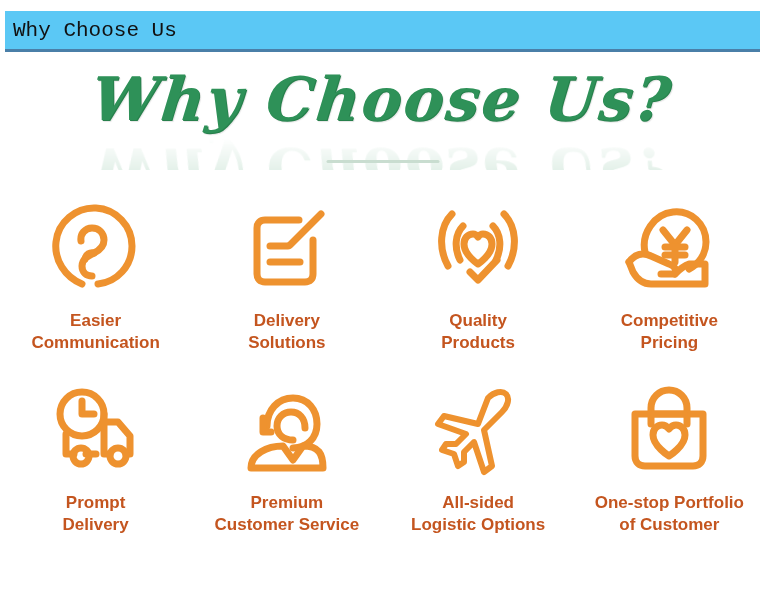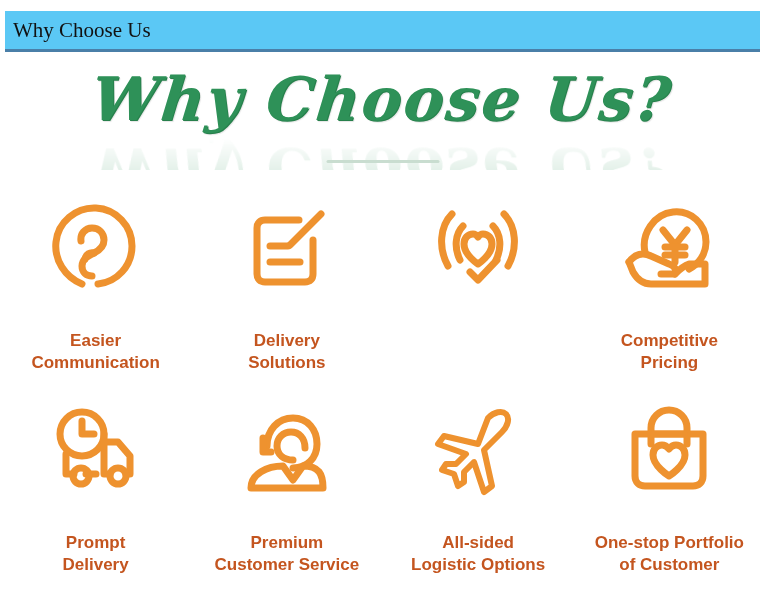--- a/index.html
+++ b/index.html
@@ -22,21 +22,21 @@
     top: 11px;
     width: 755px;
     height: 41px;
     background: #5BC8F5;
     border-bottom: 3px solid #4A7FA8;
     box-sizing: border-box;
     display: flex;
     align-items: center;
   }
   .header-title {
-    font-family: Liberation Serif, serif;
+    font-family: Liberation Mono, monospace;
     font-size: 21px;
     color: #111111;
     letter-spacing: 0px;
     padding-left: 8px;
     white-space: nowrap;
   }
 
   
   .hero {
     position: absolute;
@@ -103,21 +103,20 @@
   .feature-row {
     display: flex;
     width: 765px;
   }
   .feature-row.row-2 { margin-top: 24px; justify-content: flex-end; }
   .feature-cell {
     width: 191.25px;
     display: flex;
     flex-direction: column;
     align-items: center;
-    gap: 20px;
   }
   .feature-icon {
     width: 104px;
     height: 104px;
     display: flex;
     align-items: center;
     justify-content: center;
   }
   .feature-icon svg { display: block; }
   .feature-label {
@@ -181,20 +180,22 @@
       <div class="feature-icon">
         <svg width="96" height="96" viewBox="0 0 96 96" fill="none" stroke="#EE922F" stroke-width="7" stroke-linecap="round" stroke-linejoin="round">
           <path d="M22 14 C10 26 8 48 18 66"></path>
           <path d="M33 26 C25 34 24 48 30 60"></path>
           <path d="M74 14 C86 26 88 48 78 66"></path>
           <path d="M63 26 C71 34 72 48 66 60"></path>
           <path d="M48 64 C48 64 34 55 34 44 C34 38 38 34 43 34 C46 34 48 37 48 37 C48 37 50 34 53 34 C58 34 62 38 62 44 C62 55 48 64 48 64 Z"></path>
           <polyline points="40,72 48,80 67,60"></polyline>
         </svg>
       </div>
+      <div class="feature-label">Quality
+Products</div>
     </div>
 
     <div class="feature-cell">
       <div class="feature-icon">
         <svg width="96" height="96" viewBox="0 0 96 96" fill="none" stroke="#EE922F" stroke-width="7" stroke-linecap="round" stroke-linejoin="round">
           <path d="M24 52 C20 34 33 14 52 12 C70 10 85 24 85 42 C85 54 78 64 68 69"></path>
           <polyline points="42,30 54,45 66,30"></polyline>
           <line x1="54" y1="45" x2="54" y2="62"></line>
           <line x1="44" y1="47" x2="64" y2="47"></line>
           <line x1="44" y1="55" x2="64" y2="55"></line>

